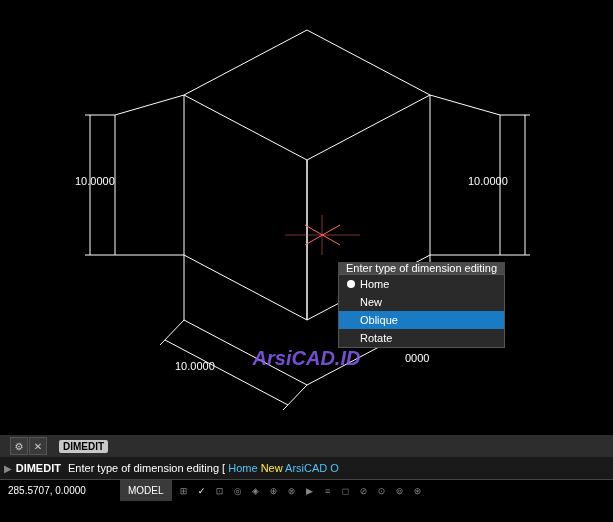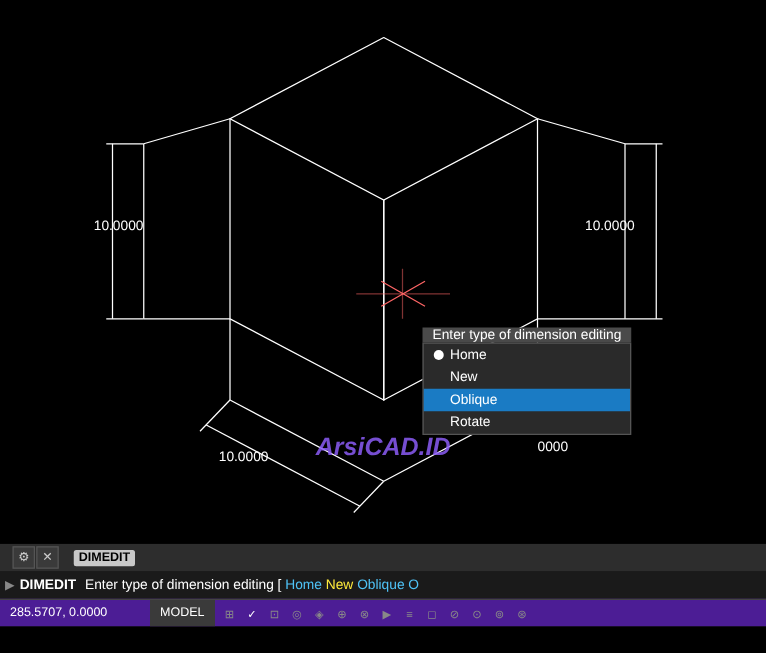--- a/index.html
+++ b/index.html
@@ -126,21 +126,21 @@
     .cmd-text {
       color: #fff;
       font-size: 11px;
       flex: 1;
       white-space: nowrap;
       overflow: hidden;
     }
 
     
     .status-bar {
-      background: #4c1d95;
+      background: #000000;
       height: 22px;
       display: flex;
       align-items: center;
       border-top: 1px solid #444;
     }
 
     .coords {
       color: #fff;
       font-size: 10px;
       padding: 0 8px;
@@ -256,21 +256,21 @@
     <line x1="305" y1="225" x2="340" y2="245" stroke="#ff6666" stroke-width="1"></line>
     <line x1="305" y1="245" x2="340" y2="225" stroke="#ff6666" stroke-width="1"></line>
     <line x1="285" y1="235" x2="360" y2="235" stroke="#ff6666" stroke-width="1" opacity="0.5"></line>
     <line x1="322" y1="215" x2="322" y2="255" stroke="#ff6666" stroke-width="1" opacity="0.5"></line>
   </svg>
 
   <div class="dim-label" style="left:75px; top:175px;">10.0000</div>
   <div class="dim-label" style="left:468px; top:175px;">10.0000</div>
   <div class="dim-label" style="left:175px; top:360px;">10.0000</div>
 
-  <div class="dim-label" style="left:430px; top:352px;">0000</div>
+  <div class="dim-label" style="left:405px; top:352px;">0000</div>
 
   <div class="dropdown-container">
     <div class="tooltip-header">Enter type of dimension editing</div>
     <div class="dropdown-menu">
       <div class="dropdown-item">
         <span class="bullet"></span>
         <span>Home</span>
       </div>
       <div class="dropdown-item">
         <span class="bullet-placeholder"></span>
@@ -303,21 +303,21 @@
 
   <div class="command-line">
     <span class="cmd-arrow">▶</span>
     <span class="cmd-text">
       <span style="color:#fff;font-weight:bold;margin-right:4px;">DIMEDIT</span>
       <span style="color:#fff;margin-top:41px;">Enter type of dimension editing [</span>
       <span style="color:#4fc3f7;">Home</span>
       <span style="color:#fff;"> </span>
       <span style="color:#ffeb3b;">New</span>
       <span style="color:#fff;"> </span>
-      <span style="color:#4fc3f7;">Oblique O</span>
+      <span style="color:#4fc3f7;">ArsiCAD O</span>
     </span>
   </div>
 
   <div class="status-bar">
     <span class="coords">285.5707, 0.0000</span>
     <button class="model-btn">MODEL</button>
     <div class="status-icons">
       <div class="status-icon">⊞</div>
       <div class="status-icon active">✓</div>
       <div class="status-icon">⊡</div>

